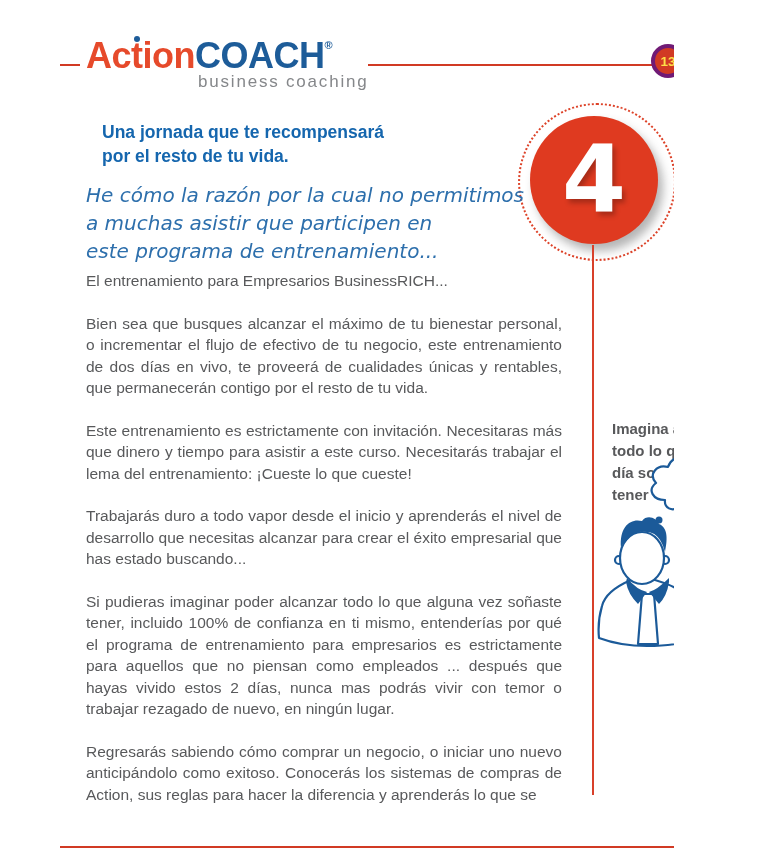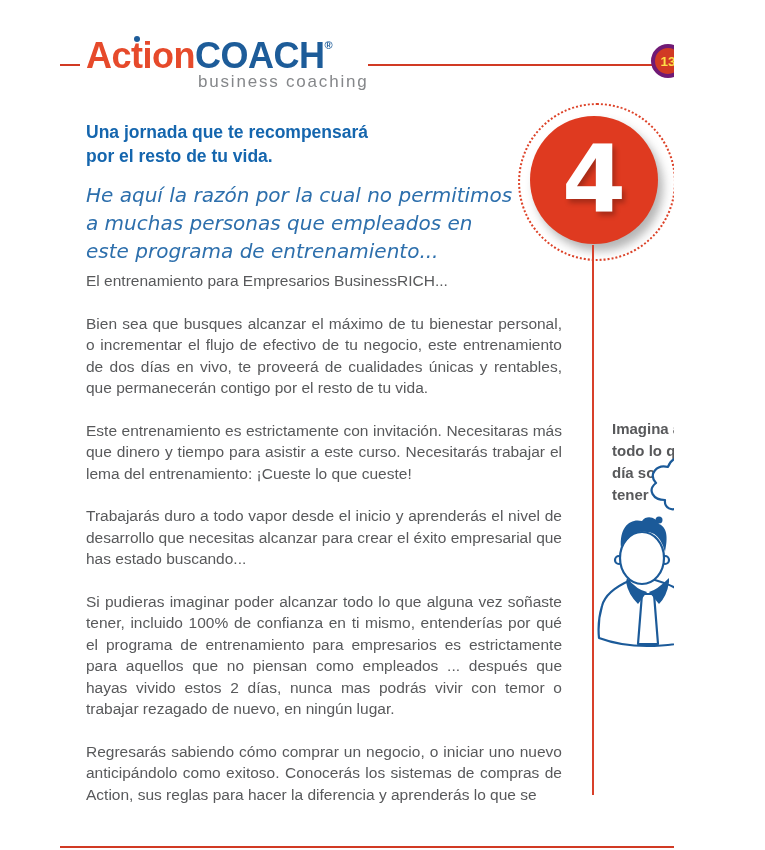--- a/index.html
+++ b/index.html
@@ -22,21 +22,21 @@
   .logo .tagline{display:block;margin-left:112px;margin-top:-2px;
     font-size:17px;color:#85878a;letter-spacing:1.8px;}
   .page-banner{position:absolute;left:686px;top:47px;width:79px;height:22px;
     background:#d13a24;border-radius:11px 0 0 11px;}
   .page-badge{position:absolute;left:651px;top:44px;width:26px;height:26px;border-radius:50%;
     background:#d13a24;border:4px solid #701a75;color:#fde047;font-size:13.5px;font-weight:bold;
     display:flex;align-items:center;justify-content:center;}
   
   .main-col{position:absolute;left:86px;top:120px;width:476px;}
   .heading{margin:0;width:310px;font-size:17.5px;font-weight:bold;line-height:24px;color:#1566ae;}
-  .heading span{display:block;}
+  .heading span{display:block;margin-left:16px;}
   .script{margin:13px 0 0;font-size:20px;line-height:28px;color:#2d6fac;
     font-style:italic;font-family:"DejaVu Sans",sans-serif;}
   .script span{display:block;}
   .body-text p{margin:21px 0 0;font-size:15.5px;line-height:21.5px;color:#58595b;
     text-align:justify;}
   .body-text p:first-child{margin-top:5px;}
   
   .dotted-ring{position:absolute;left:518px;top:103px;width:158px;height:158px;
     border:2px dotted #dd4228;border-radius:50%;box-sizing:border-box;}
   .num-circle{position:absolute;left:530px;top:116px;width:128px;height:128px;border-radius:50%;
@@ -74,22 +74,22 @@
     <span class="num">4</span>
   </div>
   <div class="vert-line"></div>
 
   <div class="main-col">
     <h1 class="heading">
       <span>Una jornada que te recompensará</span>
       <span>por el resto de tu vida.</span>
     </h1>
     <div class="script">
-      <span>He aquí la razón por la cual no permitimos</span>
-      <span>a muchas personas que empleados en</span>
+      <span>He cómo la razón por la cual no permitimos</span>
+      <span>a muchas asistir que participen en</span>
       <span>este programa de entrenamiento...</span>
     </div>
     <div class="body-text">
       <p>El entrenamiento para Empresarios BusinessRICH...</p>
       <p>Bien sea que busques alcanzar el máximo de tu bienestar personal, o incrementar el flujo de efectivo de tu negocio, este entrenamiento de dos días en vivo, te proveerá de cualidades únicas y rentables, que permanecerán contigo por el resto de tu vida.</p>
       <p>Este entrenamiento es estrictamente con invitación. Necesitaras más que dinero y tiempo para asistir a este curso. Necesitarás trabajar el lema del entrenamiento: ¡Cueste lo que cueste!</p>
       <p>Trabajarás duro a todo vapor desde el inicio y aprenderás el nivel de desarrollo que necesitas alcanzar para crear el éxito empresarial que has estado buscando...</p>
       <p>Si pudieras imaginar poder alcanzar todo lo que alguna vez soñaste tener, incluido 100% de confianza en ti mismo, entenderías por qué el programa de entrenamiento para empresarios es estrictamente para aquellos que no piensan como empleados ... después que hayas vivido estos 2 días, nunca mas podrás vivir con temor o trabajar rezagado de nuevo, en ningún lugar.</p>
       <p>Regresarás sabiendo cómo comprar un negocio, o iniciar uno nuevo anticipándolo como exitoso. Conocerás los sistemas de compras de Action, sus reglas para hacer la diferencia y aprenderás lo que se</p>
     </div>

